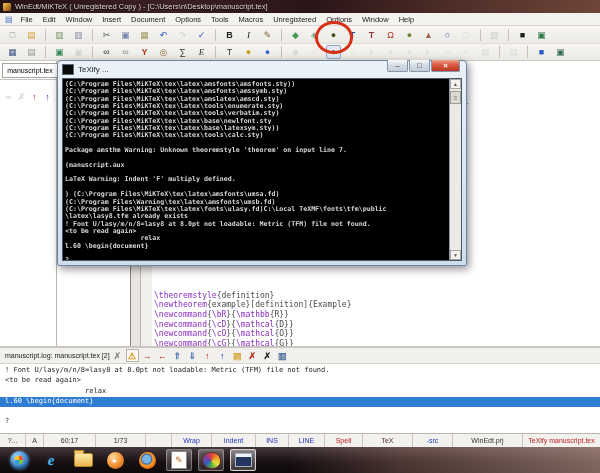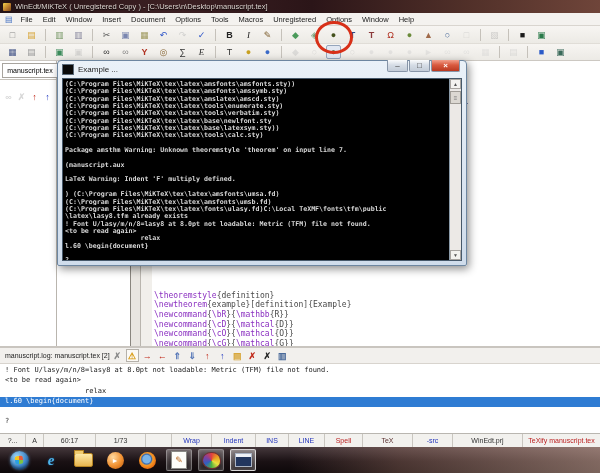--- a/index.html
+++ b/index.html
@@ -253,21 +253,21 @@
   <div class="editor-gutter"></div>
   <span class="clipped-line tex-plain">wlfont,calc}</span>
   <div class="code-lines">
     
   <div class="tex-line"><span class="cmd">\theoremstyle</span>{definition}</div><div class="tex-line"><span class="cmd">\newtheorem</span>{example}[definition]{Example}</div><div class="tex-line"><span class="cmd">\newcommand</span>{<span class="cmd">\bR</span>}{<span class="cmd">\mathbb</span>{R}}</div><div class="tex-line"><span class="cmd">\newcommand</span>{<span class="cmd">\cD</span>}{<span class="cmd">\mathcal</span>{D}}</div><div class="tex-line"><span class="cmd">\newcommand</span>{<span class="cmd">\cO</span>}{<span class="cmd">\mathcal</span>{O}}</div><div class="tex-line"><span class="cmd">\newcommand</span>{<span class="cmd">\cG</span>}{<span class="cmd">\mathcal</span>{G}}</div></div>
 </div>
 
 <div class="console-win">
   <div class="cw-title">
     <span class="cw-icon"></span>
-    <span class="cw-text">Example ...</span>
+    <span class="cw-text">TeXify ...</span>
     <span class="cw-btns">
       <span class="cw-btn">–</span>
       <span class="cw-btn">□</span>
       <span class="cw-btn close">×</span>
     </span>
   </div>
   <div class="cw-client">
     <div class="cw-lines">
 
     <div class="cline">(C:\Program Files\MiKTeX\tex\latex\amsfonts\amsfonts.sty))</div>
@@ -279,21 +279,21 @@
         <div class="cline">(C:\Program Files\MiKTeX\tex\latex\base\latexsym.sty))</div>
         <div class="cline">(C:\Program Files\MiKTeX\tex\latex\tools\calc.sty)</div>
         <div class="cline"></div>
         <div class="cline">Package amsthm Warning: Unknown theoremstyle 'theorem' on input line 7.</div>
         <div class="cline"></div>
         <div class="cline">(manuscript.aux</div>
         <div class="cline"></div>
         <div class="cline">LaTeX Warning: Indent 'F' multiply defined.</div>
         <div class="cline"></div>
         <div class="cline">) (C:\Program Files\MiKTeX\tex\latex\amsfonts\umsa.fd)</div>
-        <div class="cline">(C:\Program Files\MiKTeX\tex\latex\amsfonts\umsb.fd)</div>
+        <div class="cline">(C:\Program Files\Warning\tex\latex\amsfonts\umsb.fd)</div>
         <div class="cline">(C:\Program Files\MiKTeX\tex\latex\fonts\ulasy.fd)C:\Local TeXMF\fonts\tfm\public</div>
         <div class="cline">\latex\lasy8.tfm already exists</div>
         <div class="cline">! Font U/lasy/m/n/8=lasy8 at 8.0pt not loadable: Metric (TFM) file not found.</div>
         <div class="cline">&lt;to be read again&gt;</div>
         <div class="cline">                   relax</div>
         <div class="cline">l.60 \begin{document}</div>
         <div class="cline"></div>
         <div class="cline">? _</div>
       </div>
     <div class="cw-scroll">

